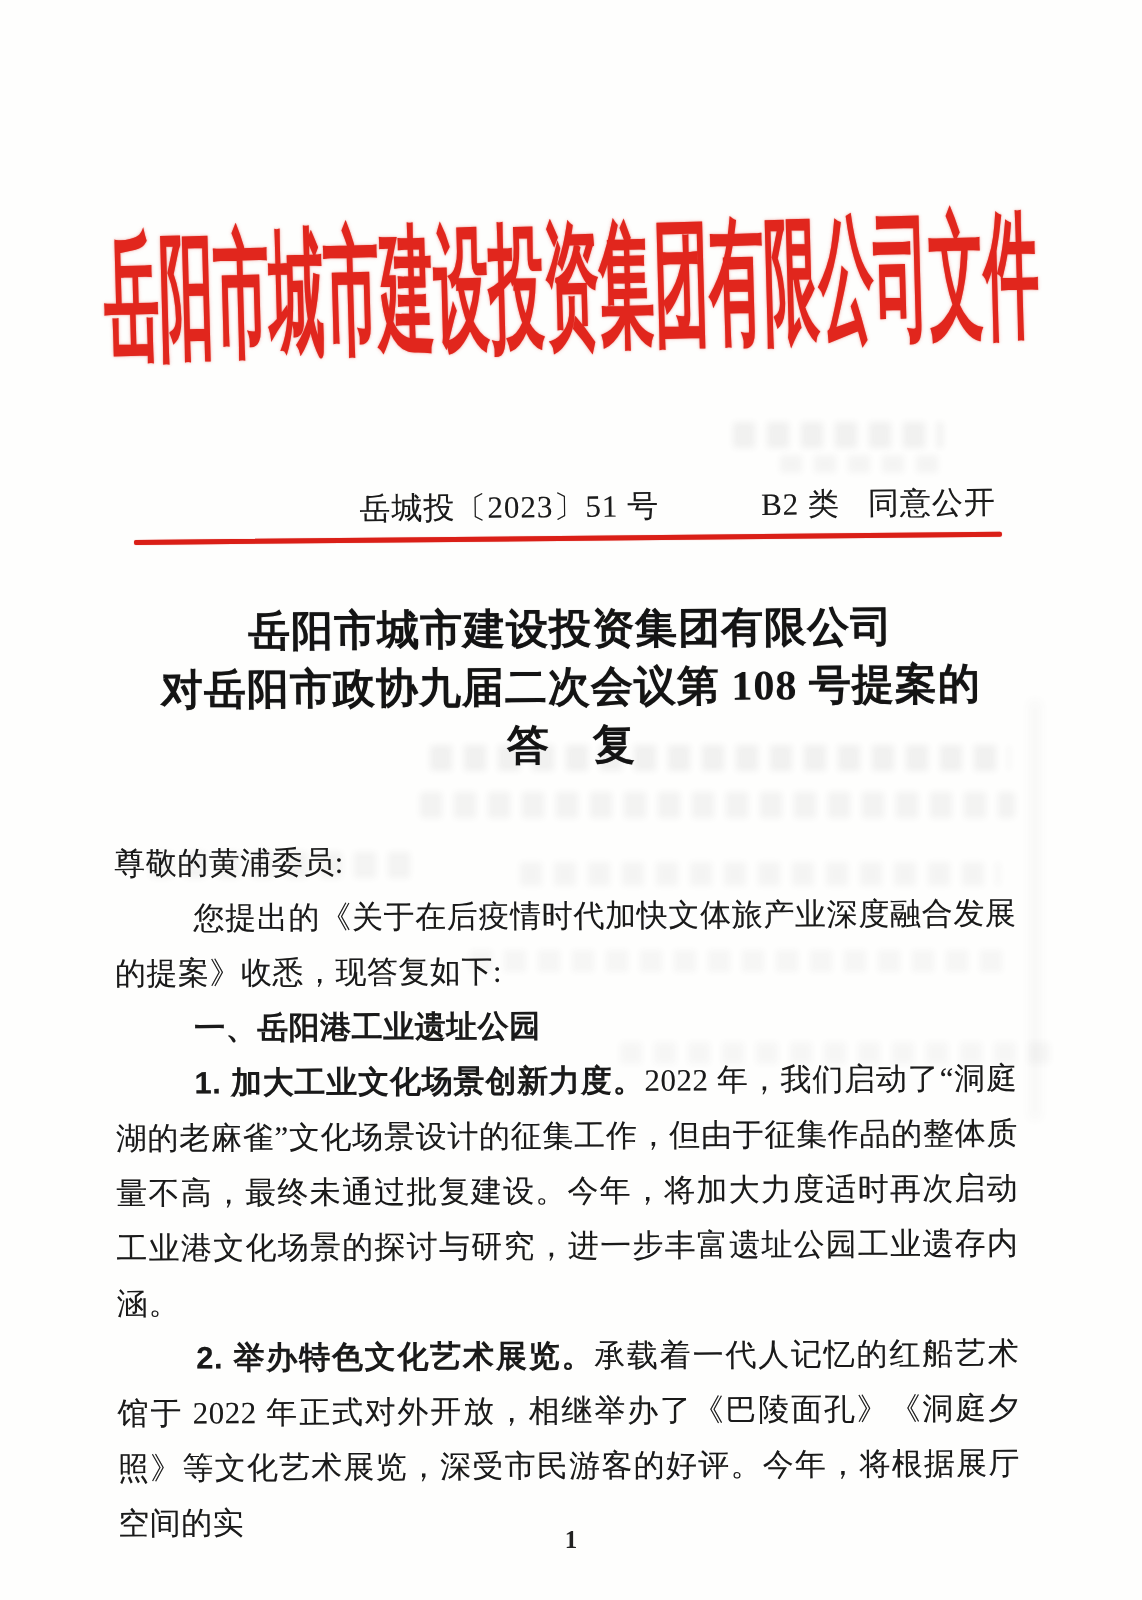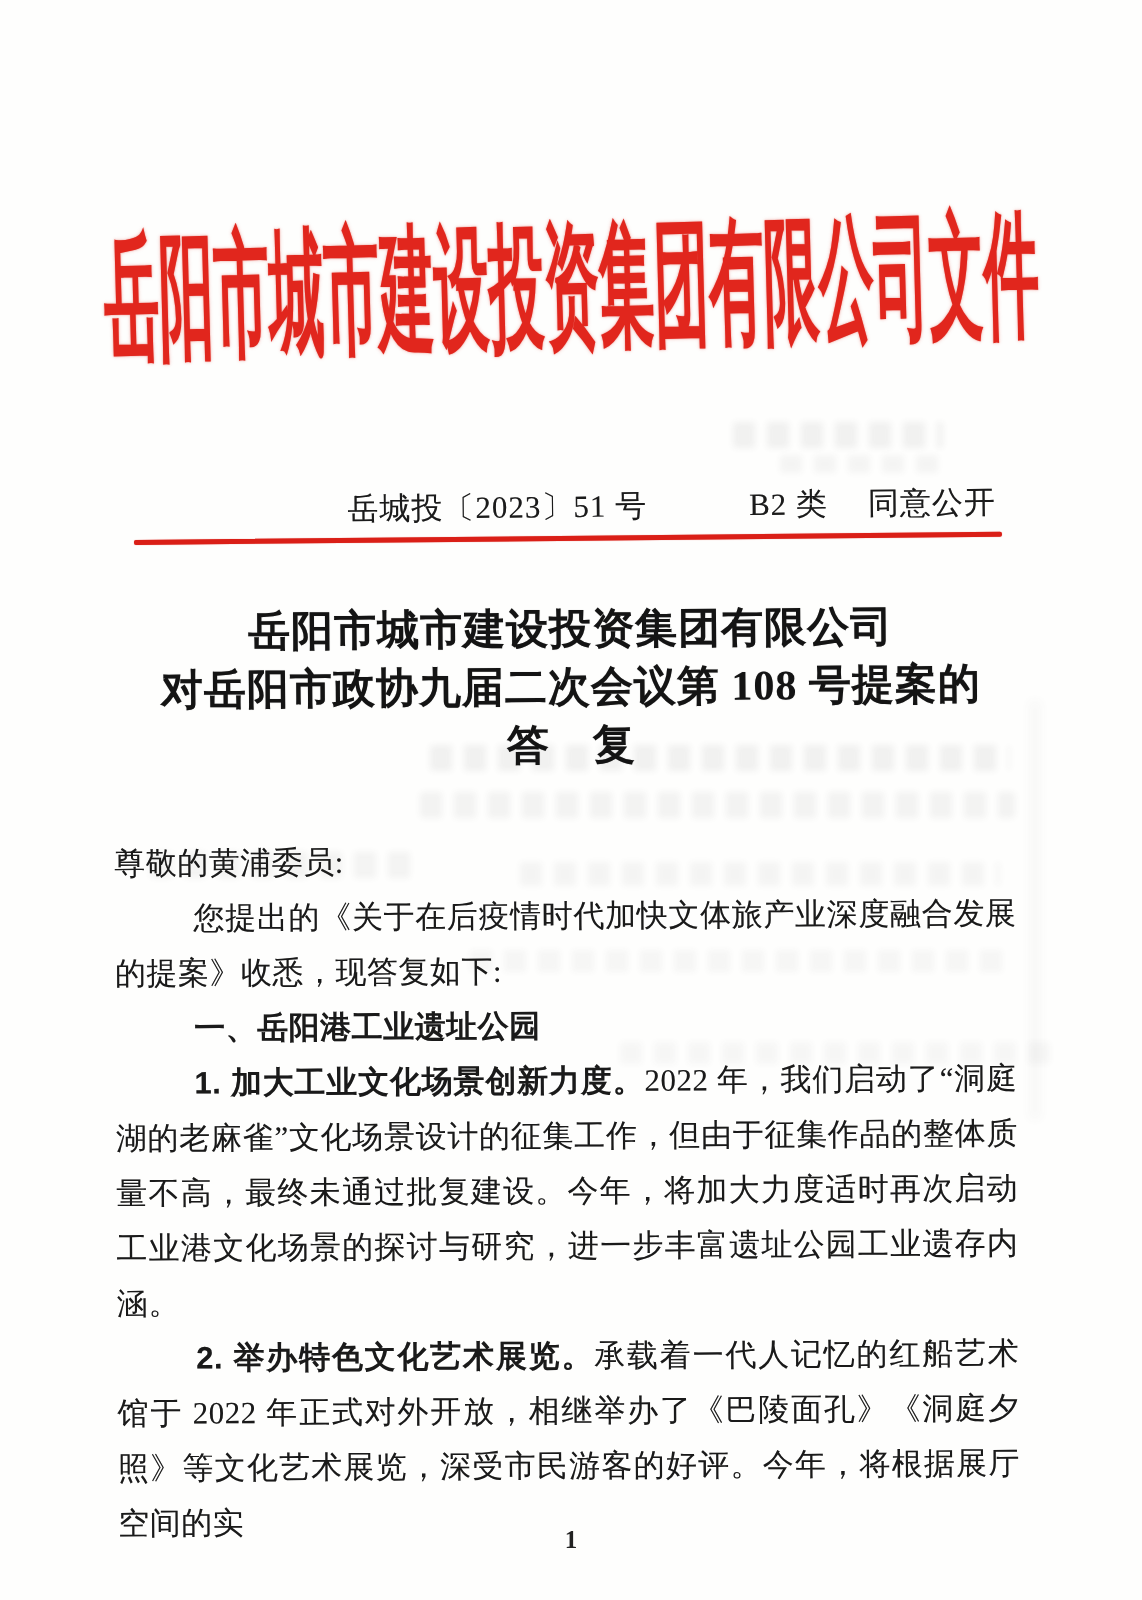--- a/index.html
+++ b/index.html
@@ -49,21 +49,21 @@
     align-items: baseline;
     padding-right: 146px;
     font-size: 31px;
     letter-spacing: 1px;
     transform: rotate(-0.6deg);
     transform-origin: right center;
     color: #1b1b1b;
     text-shadow: 0 0 0.6px rgba(0,0,0,0.35);
   }
   .meta-row .doc-number { margin-right: 102px; }
-  .meta-row .doc-class  { margin-right: 40px; }
+  .meta-row .doc-class  { margin-right: 28px; }
 
   
   .red-rule {
     position: absolute;
     top: 540px;
     left: 134px;
     width: 868px;
     height: 5px;
     background: #da1f17;
     border-radius: 2px;

